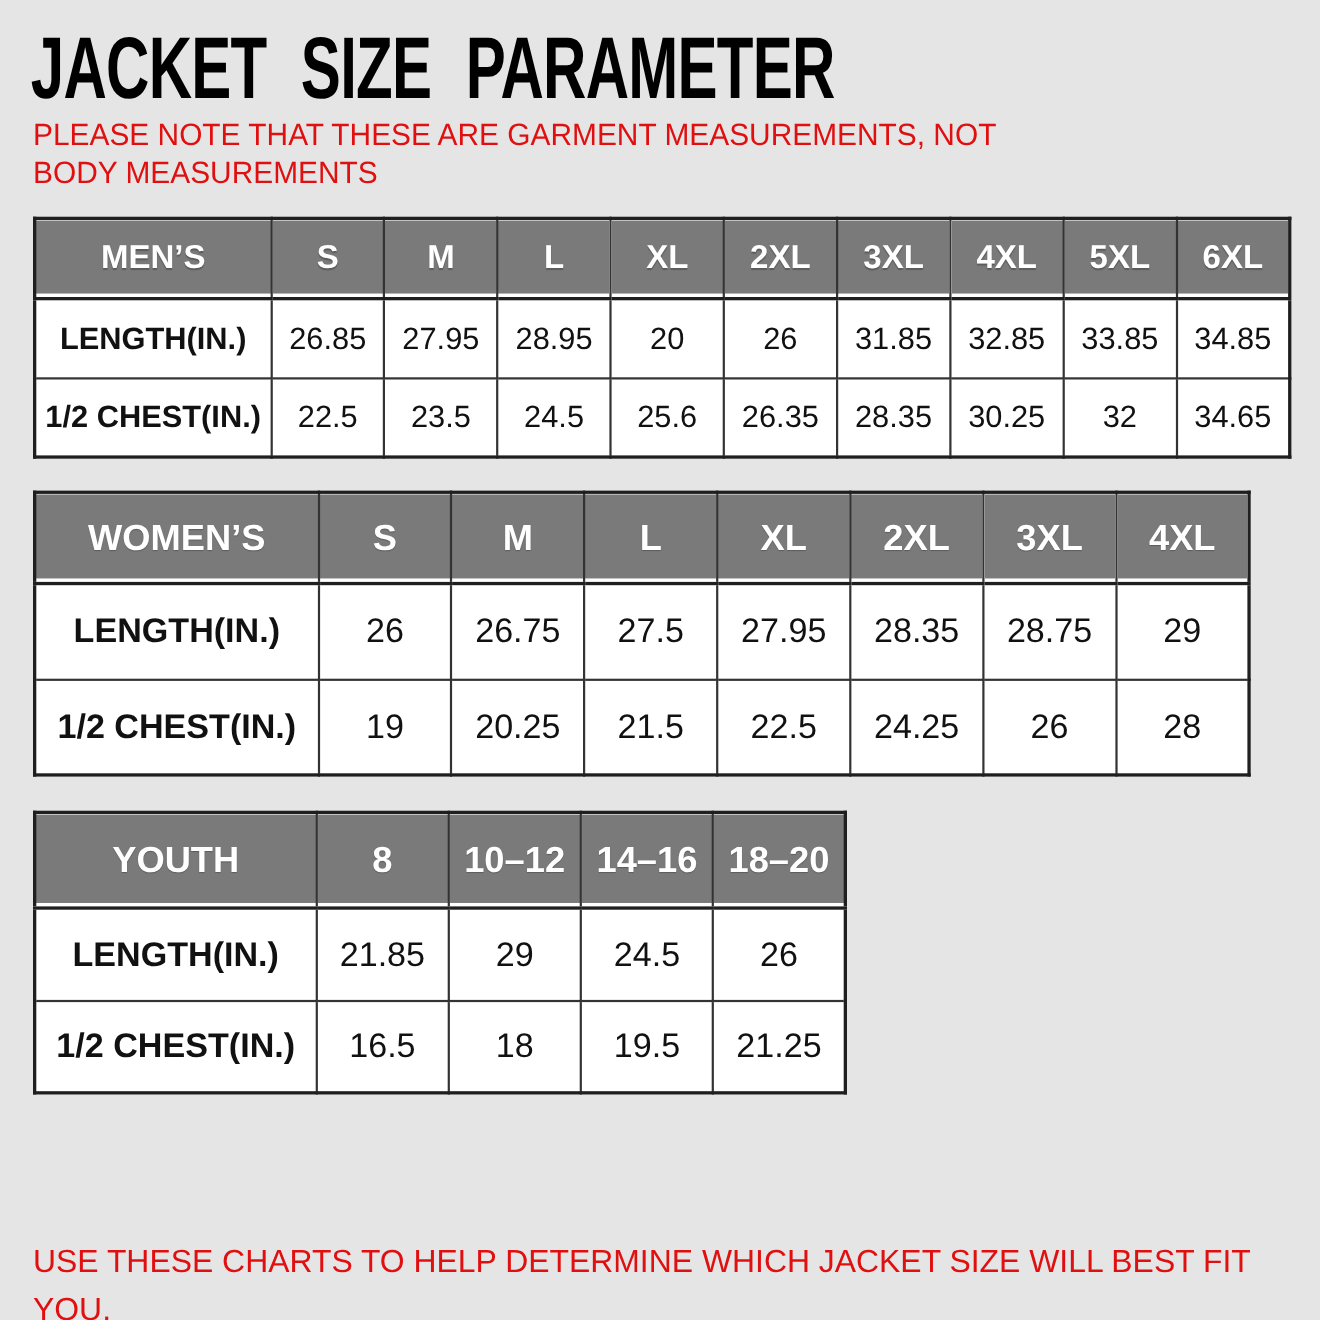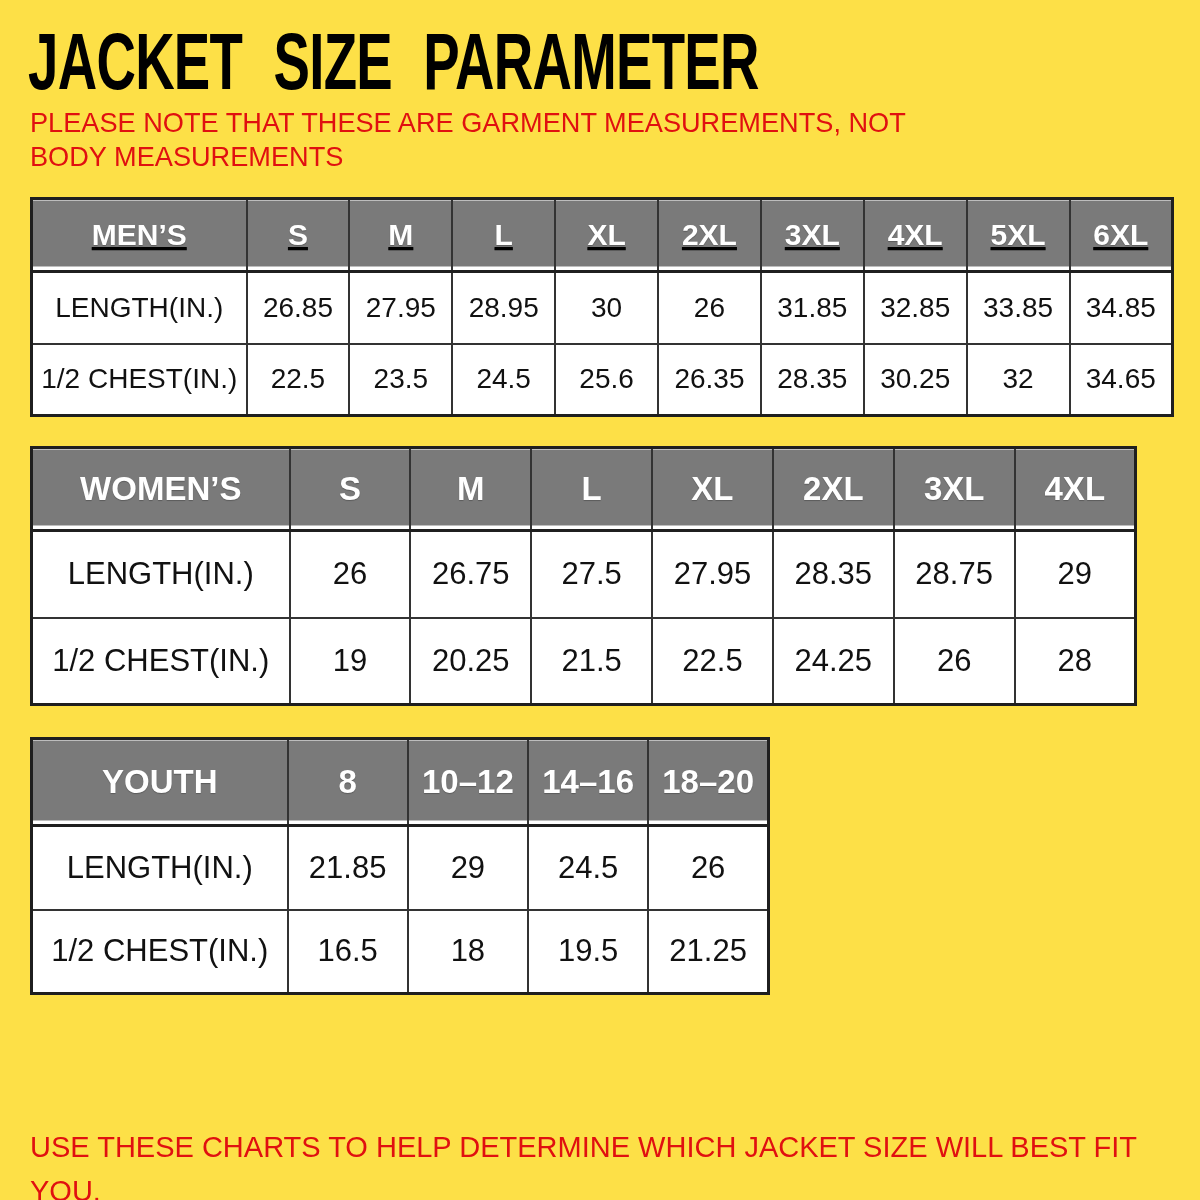--- a/index.html
+++ b/index.html
@@ -7,21 +7,21 @@
     --hdr-gray:#7a7a7a;
     --border-dark:#1f1f1f;
     --border-mid:#333333;
   }
   html,body{margin:0;padding:0;}
   body{
     width:1200px;height:1200px;background:#ffffff;
     font-family:"Liberation Sans", sans-serif;
     overflow:hidden;
   }
-  .page{position:relative;width:1200px;height:1200px;background:#fde047;}
+  .page{position:relative;width:1200px;height:1200px;background:#e5e5e5;}
 
   
   .title{
     position:absolute;left:28px;top:16px;
     font-size:78px;font-weight:bold;color:#000;
     white-space:nowrap;letter-spacing:-1px;word-spacing:24px;
     transform:scaleX(0.70) scaleY(1.02);transform-origin:left top;
     font-family:"Liberation Sans", sans-serif;
   }
 
@@ -43,25 +43,25 @@
     text-align:center;vertical-align:middle;
     color:#111;background:#fff;
     padding:0 2px;overflow:hidden;
   }
   table.size-table thead td{
     background:linear-gradient(to bottom,var(--hdr-gray) 0,var(--hdr-gray) calc(100% - 4px),#ffffff calc(100% - 4px));
     color:#fff;font-weight:bold;
     border-bottom:3px solid var(--border-dark);
     text-shadow:0 1px 1px rgba(0,0,0,0.25);
   }
-  table.size-table td.row-label{font-weight:400;}
+  table.size-table td.row-label{font-weight:700;}
 
   
   .table-mens{left:30px;top:197px;width:1144px;font-size:28px;}
-  .table-mens thead tr{height:73px;text-decoration:underline;}
+  .table-mens thead tr{height:73px;}
   .table-mens thead td{font-size:30px;}
   .table-mens tbody tr{height:72px;}
 
   
   .table-womens{left:30px;top:446px;width:1107px;font-size:31px;}
   .table-womens thead tr{height:83px;}
   .table-womens thead td{font-size:33px;}
   .table-womens tbody tr{height:87px;}
 
   
@@ -113,21 +113,21 @@
           <td>5XL</td>
           <td>6XL</td>
         </tr>
       </thead>
       <tbody>
         <tr>
           <td class="row-label">LENGTH(IN.)</td>
           <td>26.85</td>
           <td>27.95</td>
           <td>28.95</td>
-          <td>30</td>
+          <td>20</td>
           <td>26</td>
           <td>31.85</td>
           <td>32.85</td>
           <td>33.85</td>
           <td>34.85</td>
         </tr>
         <tr>
           <td class="row-label">1/2 CHEST(IN.)</td>
           <td>22.5</td>
           <td>23.5</td>

